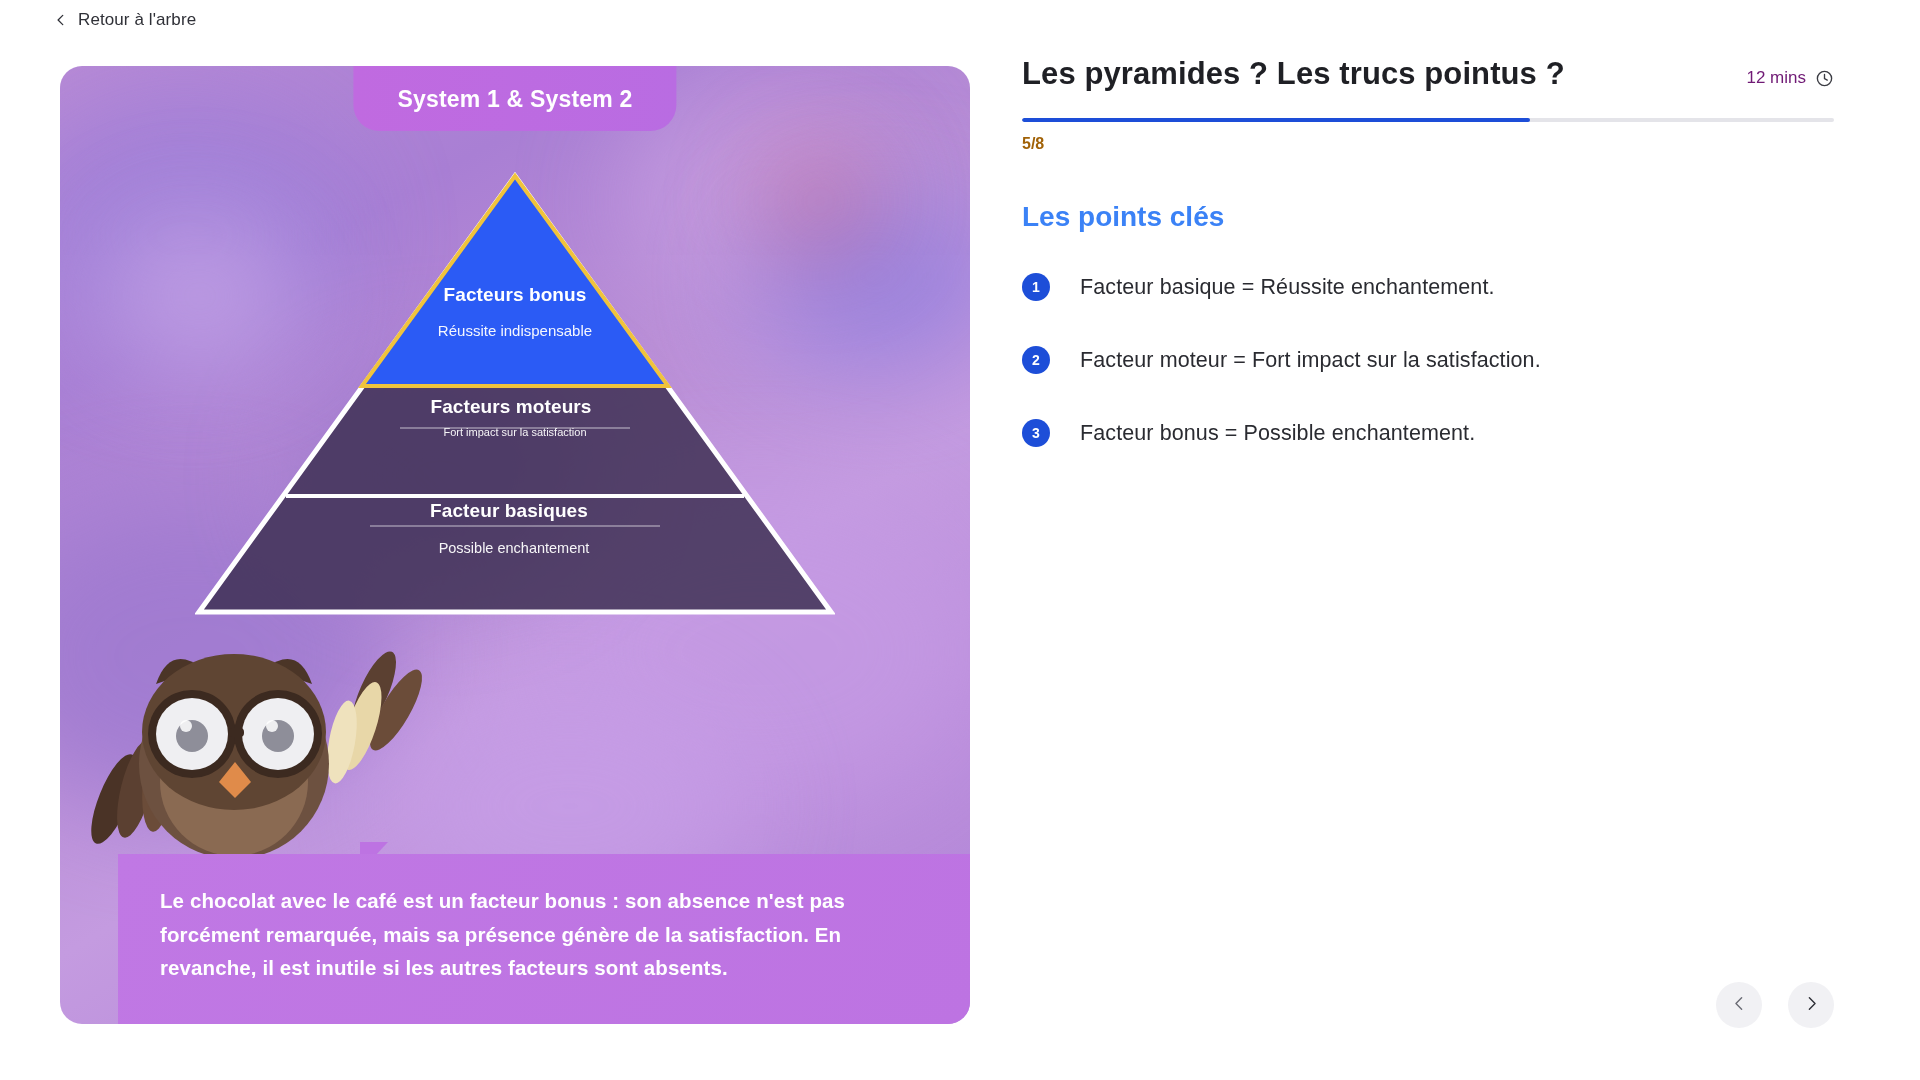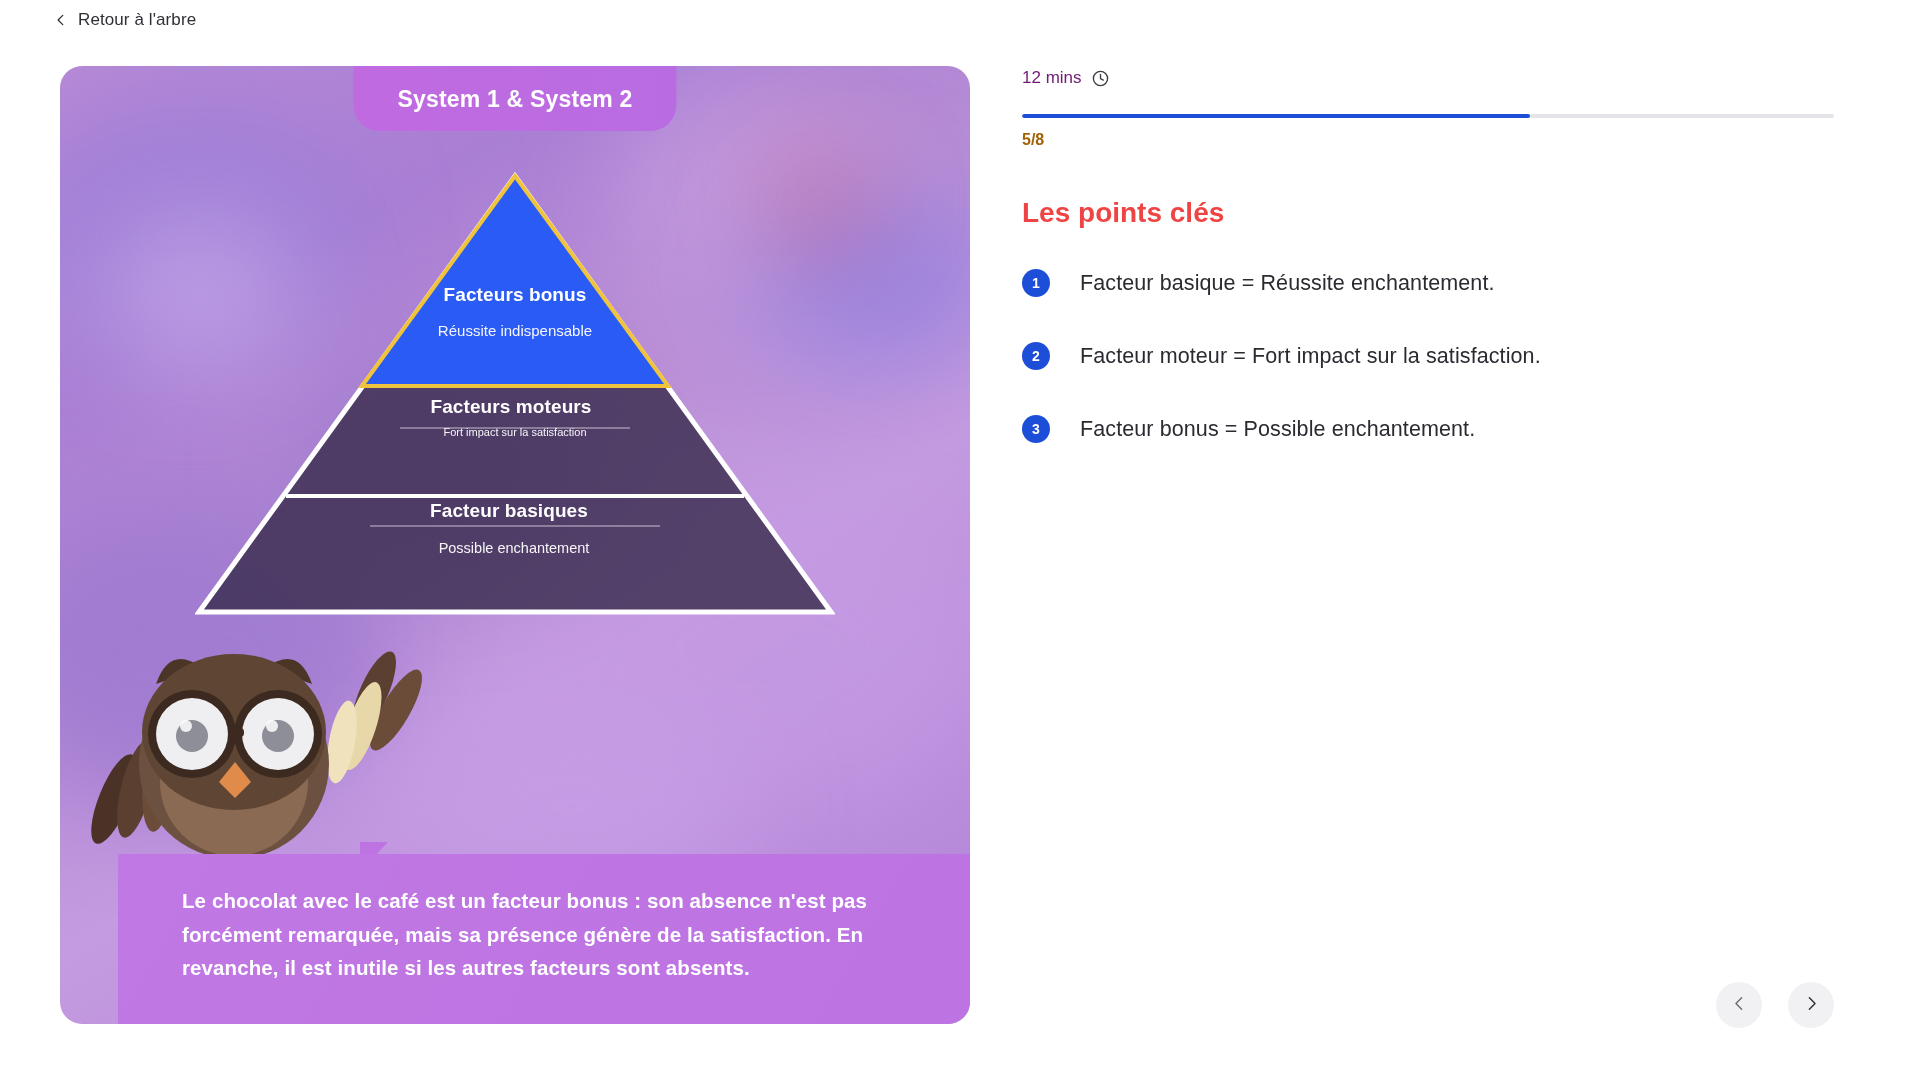--- a/index.html
+++ b/index.html
@@ -93,21 +93,21 @@
   
   .owl { position:absolute; left: 14px; bottom: 160px; width: 420px; height: 250px; }
   .owl svg { display:block; }
 
   
   .bubble {
     position: absolute;
     left: 58px; right: 0px; bottom: 0;
     width: 852px;
     background: linear-gradient(120deg,#c078e4,#bd73e2);
-    padding: 30px 42px 40px 64px;
+    padding: 30px 42px 40px 42px;
     color: #ffffff;
     font-size: 20.5px;
     line-height: 1.62;
     font-weight: 600;
     letter-spacing: .1px;
   }
   .bubble-tail {
     position:absolute;
     left: 300px; bottom: 152px;
     width: 0; height: 0;
@@ -130,21 +130,21 @@
   .progress {
     margin-top: 26px;
     width: 100%; height: 4px;
     background: #e4e4e9; border-radius: 3px; overflow: hidden;
   }
   .progress-fill { height: 100%; background: #1d4ed8; border-radius: 3px; }
   .progress-label { margin-top: 13px; font-size: 16px; color:#a16207; font-weight: 600; }
 
   .section-title {
     margin-top: 48px;
-    font-size: 28px; font-weight: 700; color:#ef4444;
+    font-size: 28px; font-weight: 700; color:#3b82f6;
   }
 
   .points { margin-top: 40px; }
   .point { display:flex; align-items: center; gap: 30px; margin-bottom: 45px; }
   .point-num {
     flex: 0 0 auto;
     width: 28px; height: 28px; border-radius: 50%;
     background:#1d4ed8; color:#fff;
     font-size: 14px; font-weight: 700;
     display:flex; align-items:center; justify-content:center;
@@ -246,20 +246,21 @@
       <path d="M161 148 l16 20 -16 16 -16 -16 z" fill="#e08b4a"></path>
     </svg>
   </div>
 
   <div class="bubble-tail"></div>
   <div class="bubble">Le chocolat avec le café est un facteur bonus : son absence n'est pas forcément remarquée, mais sa présence génère de la satisfaction. En revanche, il est inutile si les autres facteurs sont absents.</div>
 </div>
 
 <div class="panel">
   <div class="panel-head">
+    <div class="panel-title">Les pyramides ? Les trucs pointus ?</div>
     <div class="timer">
       <span class="timer-text">12 mins</span>
       <span class="timer-icon">
         <svg viewBox="0 0 24 24" width="19" height="19" fill="none" stroke="currentColor" stroke-width="1.7" stroke-linecap="round">
             <circle cx="12" cy="12" r="9"></circle>
             <polyline points="12 7 12 12 15.5 14"></polyline>
           </svg>
       </span>
     </div>
   </div>

